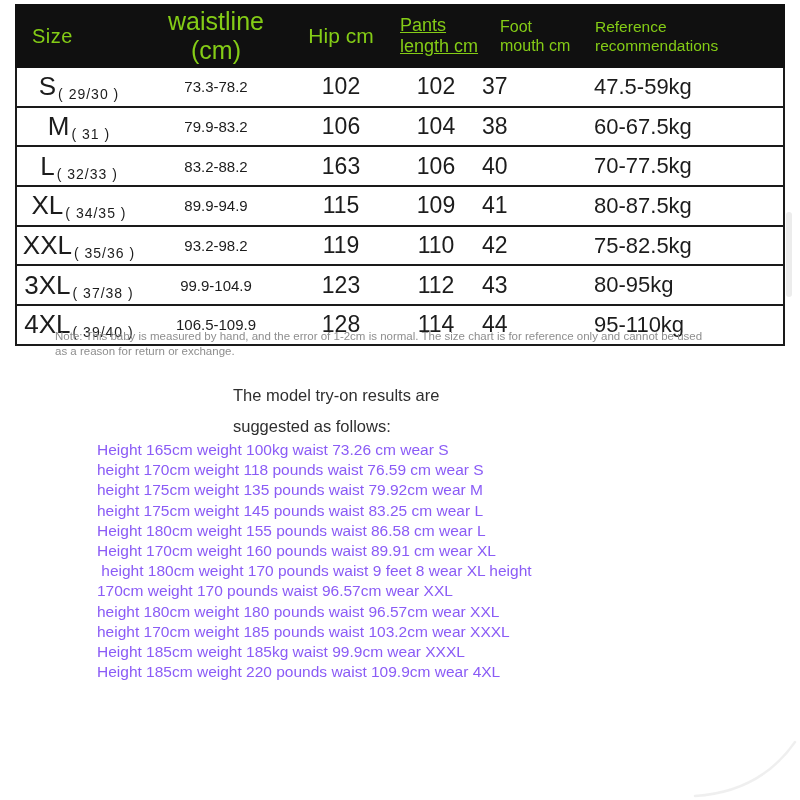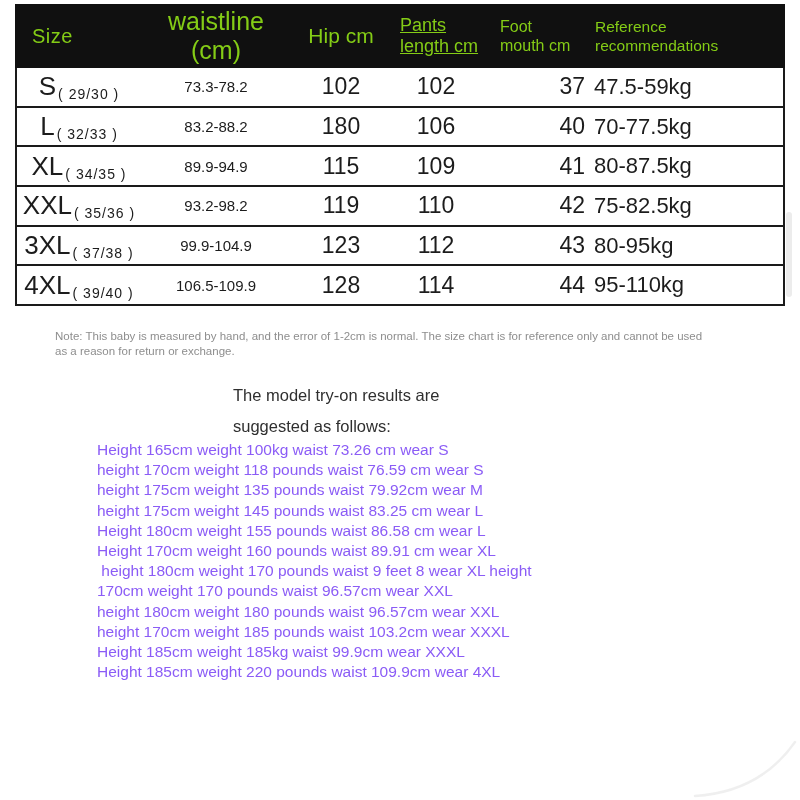--- a/index.html
+++ b/index.html
@@ -43,21 +43,21 @@
   th.h-pants  { text-align: left; padding-left: 8px;  font-size: 18px;   line-height: 21px; text-decoration: underline; }
   th.h-foot   { text-align: left; padding-left: 18px; font-size: 16px;   line-height: 19px; }
   th.h-ref    { text-align: left; padding-left: 8px;  font-size: 15.5px; line-height: 19px; }
 
   tbody tr { height: 39.7px; }
   tbody td { vertical-align: middle; margin-top: 6px; }
   td.c-size  { text-align: center; }
   td.c-waist { text-align: center; font-size: 15px; }
   td.c-hip   { text-align: center; font-size: 23px; }
   td.c-pants { text-align: center; font-size: 23px; }
-  td.c-foot  { text-align: right; font-size: 23px; }
+  td.c-foot  { text-align: left; font-size: 23px; }
   td.c-ref   { text-align: left; padding-left: 8px; font-size: 22px; }
 
   .sz    { font-size: 26px; }
   .szsub { font-size: 14px; position: relative; top: 4px; margin-left: 2px; letter-spacing: 1px; }
 
   
   .table-note {
     position: absolute;
     left: 55px;
     top: 329px;
@@ -134,23 +134,31 @@
     <tbody>
       <tr>
         <td class="c-size"><span class="sz">S</span><span class="szsub">( 29/30 )</span></td>
         <td class="c-waist">73.3-78.2</td>
         <td class="c-hip">102</td>
         <td class="c-pants">102</td>
         <td class="c-foot">37</td>
         <td class="c-ref">47.5-59kg</td>
       </tr>
       <tr>
+        <td class="c-size"><span class="sz">M</span><span class="szsub">( 31 )</span></td>
+        <td class="c-waist">79.9-83.2</td>
+        <td class="c-hip">106</td>
+        <td class="c-pants">104</td>
+        <td class="c-foot">38</td>
+        <td class="c-ref">60-67.5kg</td>
+      </tr>
+      <tr>
         <td class="c-size"><span class="sz">L</span><span class="szsub">( 32/33 )</span></td>
         <td class="c-waist">83.2-88.2</td>
-        <td class="c-hip">180</td>
+        <td class="c-hip">163</td>
         <td class="c-pants">106</td>
         <td class="c-foot">40</td>
         <td class="c-ref">70-77.5kg</td>
       </tr>
       <tr>
         <td class="c-size"><span class="sz">XL</span><span class="szsub">( 34/35 )</span></td>
         <td class="c-waist">89.9-94.9</td>
         <td class="c-hip">115</td>
         <td class="c-pants">109</td>
         <td class="c-foot">41</td>

